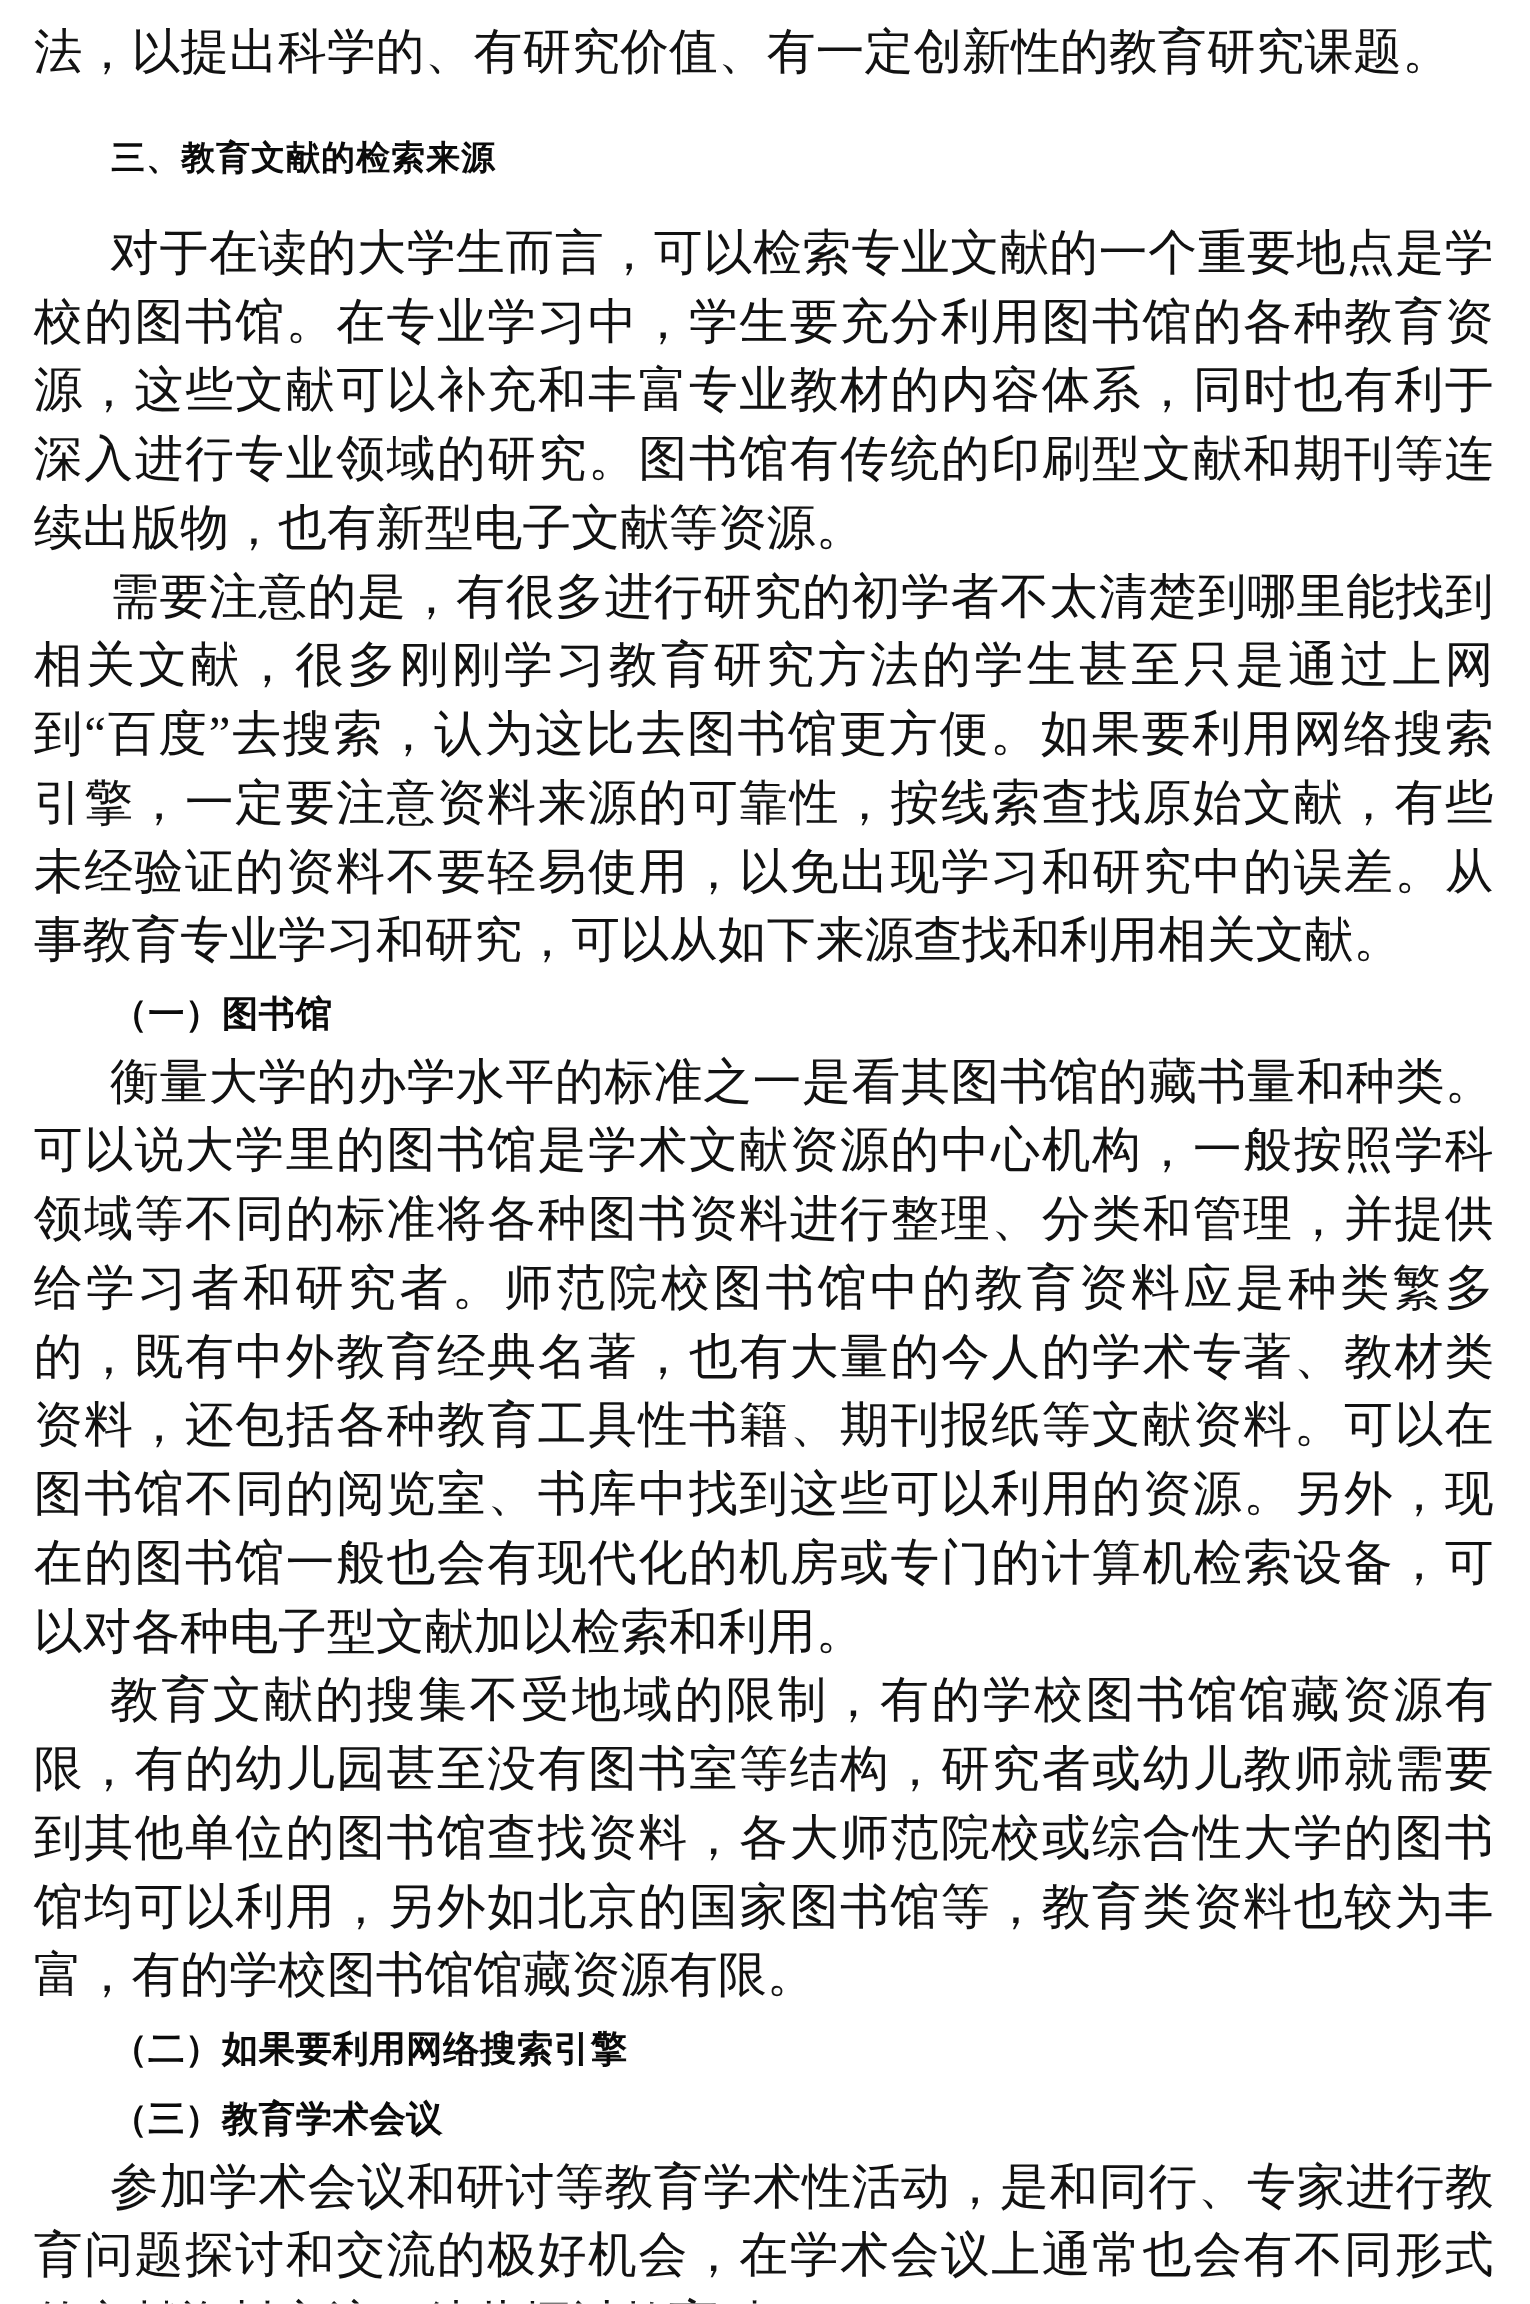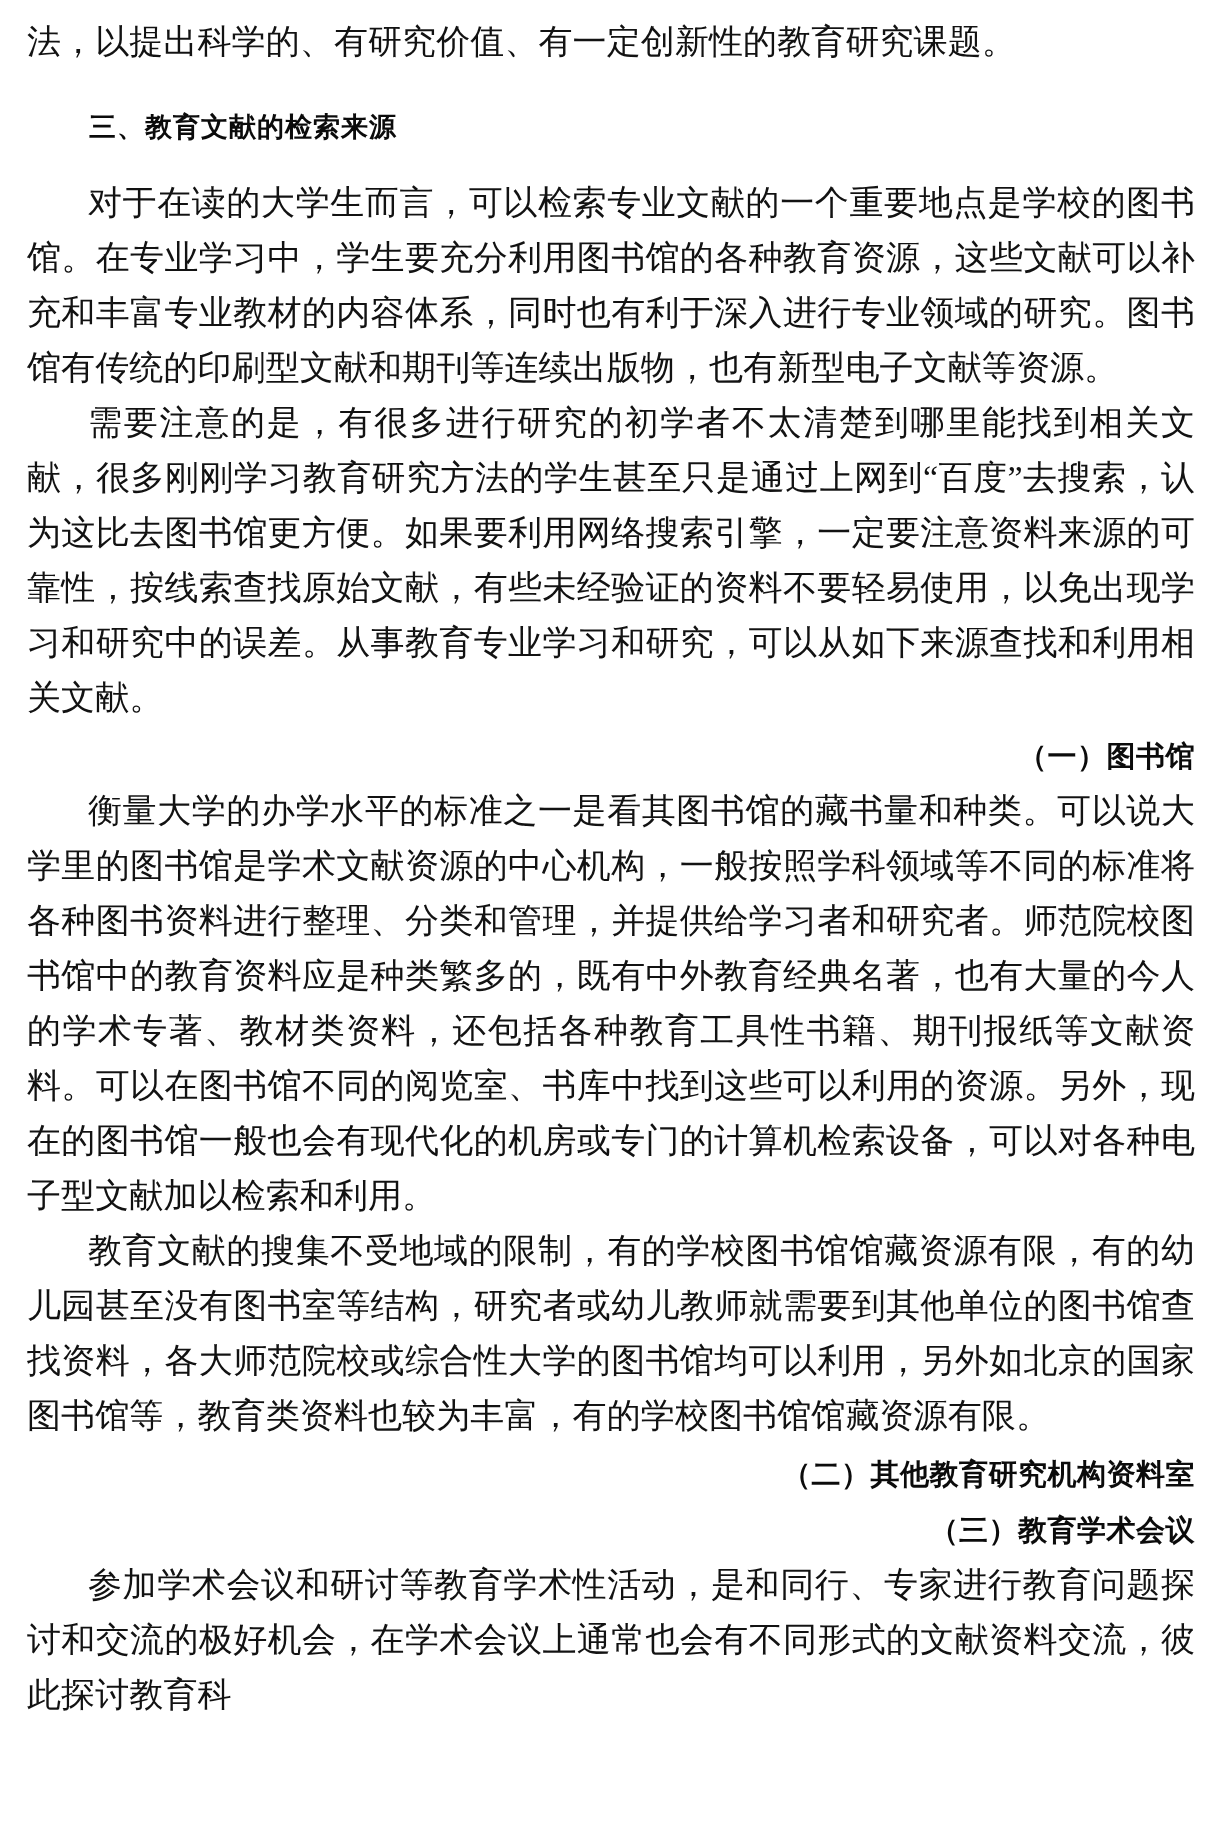--- a/index.html
+++ b/index.html
@@ -22,21 +22,21 @@
     box-sizing: border-box;
     padding: 0 20px 0 18px;
   }
   .content {
     width: 1168px;
     margin: 0 auto;
     padding-top: 14px;
   }
   
   .para {
-    font-size: 34px;
+    font-size: 39px;
     line-height: 55px;
     text-align: justify;
     text-align-last: left;
     text-justify: inter-ideograph;
     margin: 0;
     letter-spacing: 0.1px;
     word-break: break-all;
     color: #121212;
   }
   .para.indent {
@@ -59,21 +59,20 @@
   
   .h-sub {
     font-family: "DejaVu Sans", "Liberation Sans", sans-serif;
     font-weight: 700;
     font-size: 29px;
     line-height: 50px;
     margin: 6px 0 2px 0;
     padding-left: 62px;
     letter-spacing: 0.5px;
     color: #0b0b0b;
-    text-align: right;
   }
 </style>
 </head>
 <body>
 
 <div class="page">
   <div class="content">
 
     <p class="para tight">法，以提出科学的、有研究价值、有一定创新性的教育研究课题。</p>
 
@@ -82,21 +81,21 @@
     <p class="para indent">对于在读的大学生而言，可以检索专业文献的一个重要地点是学校的图书馆。在专业学习中，学生要充分利用图书馆的各种教育资源，这些文献可以补充和丰富专业教材的内容体系，同时也有利于深入进行专业领域的研究。图书馆有传统的印刷型文献和期刊等连续出版物，也有新型电子文献等资源。</p>
 
     <p class="para indent">需要注意的是，有很多进行研究的初学者不太清楚到哪里能找到相关文献，很多刚刚学习教育研究方法的学生甚至只是通过上网到“百度”去搜索，认为这比去图书馆更方便。如果要利用网络搜索引擎，一定要注意资料来源的可靠性，按线索查找原始文献，有些未经验证的资料不要轻易使用，以免出现学习和研究中的误差。从事教育专业学习和研究，可以从如下来源查找和利用相关文献。</p>
 
     <h3 class="h-sub">（一）图书馆</h3>
 
     <p class="para indent">衡量大学的办学水平的标准之一是看其图书馆的藏书量和种类。可以说大学里的图书馆是学术文献资源的中心机构，一般按照学科领域等不同的标准将各种图书资料进行整理、分类和管理，并提供给学习者和研究者。师范院校图书馆中的教育资料应是种类繁多的，既有中外教育经典名著，也有大量的今人的学术专著、教材类资料，还包括各种教育工具性书籍、期刊报纸等文献资料。可以在图书馆不同的阅览室、书库中找到这些可以利用的资源。另外，现在的图书馆一般也会有现代化的机房或专门的计算机检索设备，可以对各种电子型文献加以检索和利用。</p>
 
     <p class="para indent">教育文献的搜集不受地域的限制，有的学校图书馆馆藏资源有限，有的幼儿园甚至没有图书室等结构，研究者或幼儿教师就需要到其他单位的图书馆查找资料，各大师范院校或综合性大学的图书馆均可以利用，另外如北京的国家图书馆等，教育类资料也较为丰富，有的学校图书馆馆藏资源有限。</p>
 
-    <h3 class="h-sub">（二）其他教育研究机构资料室</h3>
+    <h3 class="h-sub">（二）如果要利用网络搜索引擎</h3>
 
 
 
     <h3 class="h-sub">（三）教育学术会议</h3>
 
     <p class="para indent">参加学术会议和研讨等教育学术性活动，是和同行、专家进行教育问题探讨和交流的极好机会，在学术会议上通常也会有不同形式的文献资料交流，彼此探讨教育科</p>
 
   </div>
 </div>
 

